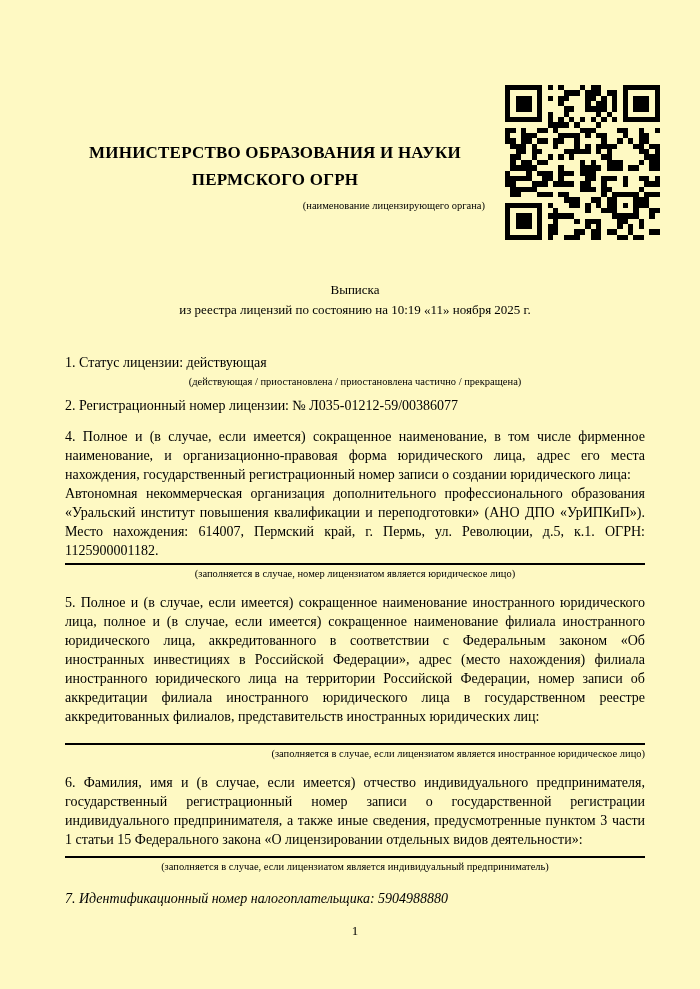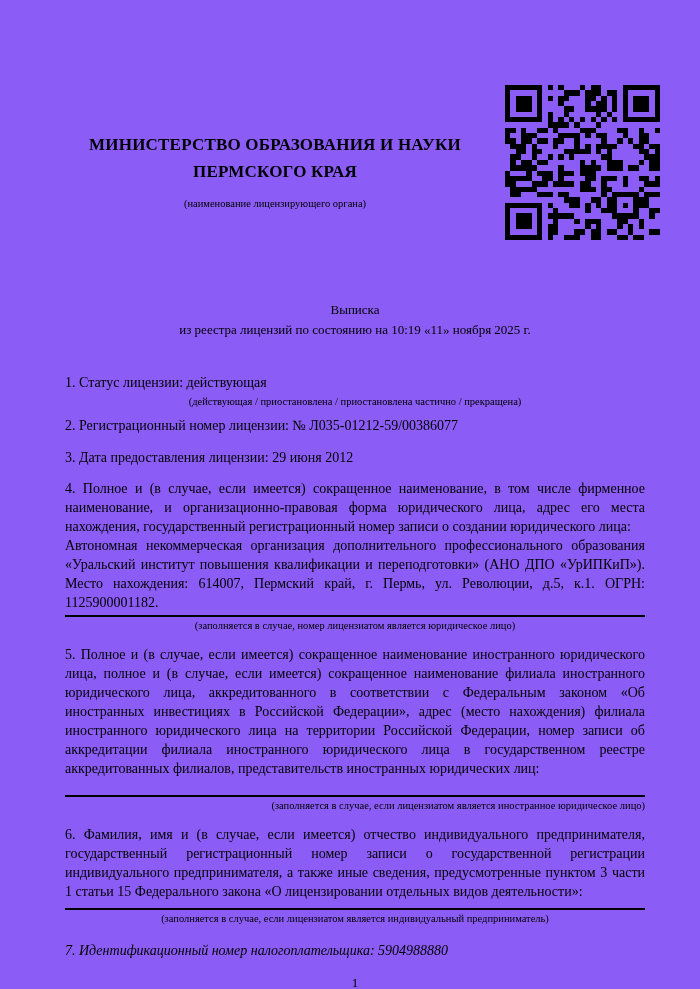--- a/index.html
+++ b/index.html
@@ -1,25 +1,25 @@
 <!DOCTYPE html>
 <html lang="ru"><head>
 <meta charset="utf-8">
 <style>
   html, body { margin: 0; padding: 0; background: #ffffff; }
   .page {
     position: relative;
     width: 700px;
     height: 989px;
     margin: 0 auto;
-    background: #8b5cf6;
+    background: #fef9c3;
     color: #000000;
     font-family: "Liberation Serif", "DejaVu Serif", serif;
     box-sizing: border-box;
-    padding: 0 55px 0 65px;
+    padding: 8px 55px 0 65px;
     overflow: hidden;
   }
   .qr-wrap {
     position: absolute;
     top: 85px;
     left: 505px;
     width: 155px;
     height: 155px;
   }
   .qr-wrap svg { display: block; width: 155px; height: 155px; shape-rendering: crispEdges; }
@@ -32,24 +32,24 @@
     font-weight: bold;
     font-size: 17px;
     line-height: 27px;
     letter-spacing: 0.2px;
   }
   .caption, .note {
     font-size: 10.5px;
     line-height: 14px;
     text-align: center;
   }
-  .caption { margin-top: 12px; }
+  .caption { margin-top: 6px; text-align: right; }
   .doc-title {
     text-align: center;
-    margin-top: 89px;
+    margin-top: 67px;
     font-size: 13px;
     line-height: 20px;
   }
   .sec { font-size: 14px; line-height: 19px; }
   .just { text-align: justify; font-family: Liberation Serif, serif; }
   .rule { border-top: 2px solid #000000; height: 0; }
   .m-s1 { margin-top: 33px; }
   .m-note1 { margin-top: 3px; }
   .m-s2 { margin-top: 7px; }
   .m-s3 { margin-top: 13px; }
@@ -76,35 +76,34 @@
 <div class="page">
 
   <div class="qr-wrap">
     <svg id="qr" viewBox="0 0 29 29" xmlns="http://www.w3.org/2000/svg">
         <path d="M0 0h1v1h-1zM1 0h1v1h-1zM2 0h1v1h-1zM3 0h1v1h-1zM4 0h1v1h-1zM5 0h1v1h-1zM6 0h1v1h-1zM8 0h1v1h-1zM10 0h1v1h-1zM14 0h1v1h-1zM16 0h1v1h-1zM17 0h1v1h-1zM22 0h1v1h-1zM23 0h1v1h-1zM24 0h1v1h-1zM25 0h1v1h-1zM26 0h1v1h-1zM27 0h1v1h-1zM28 0h1v1h-1zM0 1h1v1h-1zM6 1h1v1h-1zM11 1h1v1h-1zM12 1h1v1h-1zM13 1h1v1h-1zM15 1h1v1h-1zM16 1h1v1h-1zM17 1h1v1h-1zM19 1h1v1h-1zM20 1h1v1h-1zM22 1h1v1h-1zM28 1h1v1h-1zM0 2h1v1h-1zM2 2h1v1h-1zM3 2h1v1h-1zM4 2h1v1h-1zM6 2h1v1h-1zM8 2h1v1h-1zM10 2h1v1h-1zM11 2h1v1h-1zM15 2h1v1h-1zM16 2h1v1h-1zM18 2h1v1h-1zM20 2h1v1h-1zM22 2h1v1h-1zM24 2h1v1h-1zM25 2h1v1h-1zM26 2h1v1h-1zM28 2h1v1h-1zM0 3h1v1h-1zM2 3h1v1h-1zM3 3h1v1h-1zM4 3h1v1h-1zM6 3h1v1h-1zM10 3h1v1h-1zM15 3h1v1h-1zM17 3h1v1h-1zM18 3h1v1h-1zM20 3h1v1h-1zM22 3h1v1h-1zM24 3h1v1h-1zM25 3h1v1h-1zM26 3h1v1h-1zM28 3h1v1h-1zM0 4h1v1h-1zM2 4h1v1h-1zM3 4h1v1h-1zM4 4h1v1h-1zM6 4h1v1h-1zM11 4h1v1h-1zM12 4h1v1h-1zM15 4h1v1h-1zM16 4h1v1h-1zM17 4h1v1h-1zM18 4h1v1h-1zM20 4h1v1h-1zM22 4h1v1h-1zM24 4h1v1h-1zM25 4h1v1h-1zM26 4h1v1h-1zM28 4h1v1h-1zM0 5h1v1h-1zM6 5h1v1h-1zM8 5h1v1h-1zM11 5h1v1h-1zM17 5h1v1h-1zM19 5h1v1h-1zM22 5h1v1h-1zM28 5h1v1h-1zM0 6h1v1h-1zM1 6h1v1h-1zM2 6h1v1h-1zM3 6h1v1h-1zM4 6h1v1h-1zM5 6h1v1h-1zM6 6h1v1h-1zM8 6h1v1h-1zM10 6h1v1h-1zM12 6h1v1h-1zM14 6h1v1h-1zM16 6h1v1h-1zM18 6h1v1h-1zM20 6h1v1h-1zM22 6h1v1h-1zM23 6h1v1h-1zM24 6h1v1h-1zM25 6h1v1h-1zM26 6h1v1h-1zM27 6h1v1h-1zM28 6h1v1h-1zM8 7h1v1h-1zM9 7h1v1h-1zM10 7h1v1h-1zM11 7h1v1h-1zM13 7h1v1h-1zM17 7h1v1h-1zM0 8h1v1h-1zM1 8h1v1h-1zM3 8h1v1h-1zM6 8h1v1h-1zM7 8h1v1h-1zM9 8h1v1h-1zM14 8h1v1h-1zM15 8h1v1h-1zM16 8h1v1h-1zM21 8h1v1h-1zM22 8h1v1h-1zM25 8h1v1h-1zM28 8h1v1h-1zM0 9h1v1h-1zM3 9h1v1h-1zM4 9h1v1h-1zM5 9h1v1h-1zM10 9h1v1h-1zM11 9h1v1h-1zM12 9h1v1h-1zM13 9h1v1h-1zM15 9h1v1h-1zM17 9h1v1h-1zM18 9h1v1h-1zM22 9h1v1h-1zM25 9h1v1h-1zM26 9h1v1h-1zM0 10h1v1h-1zM1 10h1v1h-1zM3 10h1v1h-1zM4 10h1v1h-1zM6 10h1v1h-1zM7 10h1v1h-1zM9 10h1v1h-1zM10 10h1v1h-1zM13 10h1v1h-1zM18 10h1v1h-1zM21 10h1v1h-1zM23 10h1v1h-1zM25 10h1v1h-1zM26 10h1v1h-1zM1 11h1v1h-1zM2 11h1v1h-1zM3 11h1v1h-1zM5 11h1v1h-1zM9 11h1v1h-1zM13 11h1v1h-1zM15 11h1v1h-1zM17 11h1v1h-1zM18 11h1v1h-1zM19 11h1v1h-1zM20 11h1v1h-1zM24 11h1v1h-1zM25 11h1v1h-1zM27 11h1v1h-1zM28 11h1v1h-1zM2 12h1v1h-1zM3 12h1v1h-1zM5 12h1v1h-1zM6 12h1v1h-1zM11 12h1v1h-1zM12 12h1v1h-1zM13 12h1v1h-1zM14 12h1v1h-1zM15 12h1v1h-1zM17 12h1v1h-1zM19 12h1v1h-1zM25 12h1v1h-1zM26 12h1v1h-1zM28 12h1v1h-1zM1 13h1v1h-1zM2 13h1v1h-1zM5 13h1v1h-1zM8 13h1v1h-1zM10 13h1v1h-1zM12 13h1v1h-1zM18 13h1v1h-1zM19 13h1v1h-1zM26 13h1v1h-1zM27 13h1v1h-1zM28 13h1v1h-1zM1 14h1v1h-1zM3 14h1v1h-1zM4 14h1v1h-1zM6 14h1v1h-1zM7 14h1v1h-1zM14 14h1v1h-1zM16 14h1v1h-1zM19 14h1v1h-1zM20 14h1v1h-1zM21 14h1v1h-1zM25 14h1v1h-1zM27 14h1v1h-1zM28 14h1v1h-1zM1 15h1v1h-1zM2 15h1v1h-1zM3 15h1v1h-1zM4 15h1v1h-1zM5 15h1v1h-1zM10 15h1v1h-1zM14 15h1v1h-1zM15 15h1v1h-1zM16 15h1v1h-1zM17 15h1v1h-1zM19 15h1v1h-1zM20 15h1v1h-1zM21 15h1v1h-1zM23 15h1v1h-1zM24 15h1v1h-1zM27 15h1v1h-1zM28 15h1v1h-1zM0 16h1v1h-1zM4 16h1v1h-1zM6 16h1v1h-1zM7 16h1v1h-1zM8 16h1v1h-1zM10 16h1v1h-1zM11 16h1v1h-1zM12 16h1v1h-1zM14 16h1v1h-1zM15 16h1v1h-1zM16 16h1v1h-1zM0 17h1v1h-1zM1 17h1v1h-1zM2 17h1v1h-1zM3 17h1v1h-1zM4 17h1v1h-1zM7 17h1v1h-1zM8 17h1v1h-1zM10 17h1v1h-1zM15 17h1v1h-1zM16 17h1v1h-1zM18 17h1v1h-1zM19 17h1v1h-1zM20 17h1v1h-1zM22 17h1v1h-1zM25 17h1v1h-1zM26 17h1v1h-1zM28 17h1v1h-1zM0 18h1v1h-1zM1 18h1v1h-1zM5 18h1v1h-1zM6 18h1v1h-1zM7 18h1v1h-1zM9 18h1v1h-1zM10 18h1v1h-1zM11 18h1v1h-1zM12 18h1v1h-1zM14 18h1v1h-1zM15 18h1v1h-1zM18 18h1v1h-1zM22 18h1v1h-1zM26 18h1v1h-1zM27 18h1v1h-1zM28 18h1v1h-1zM1 19h1v1h-1zM2 19h1v1h-1zM3 19h1v1h-1zM4 19h1v1h-1zM5 19h1v1h-1zM14 19h1v1h-1zM15 19h1v1h-1zM16 19h1v1h-1zM18 19h1v1h-1zM19 19h1v1h-1zM25 19h1v1h-1zM1 20h1v1h-1zM2 20h1v1h-1zM6 20h1v1h-1zM7 20h1v1h-1zM8 20h1v1h-1zM10 20h1v1h-1zM11 20h1v1h-1zM18 20h1v1h-1zM20 20h1v1h-1zM21 20h1v1h-1zM22 20h1v1h-1zM23 20h1v1h-1zM24 20h1v1h-1zM26 20h1v1h-1zM27 20h1v1h-1zM28 20h1v1h-1zM11 21h1v1h-1zM12 21h1v1h-1zM13 21h1v1h-1zM16 21h1v1h-1zM17 21h1v1h-1zM19 21h1v1h-1zM20 21h1v1h-1zM24 21h1v1h-1zM25 21h1v1h-1zM26 21h1v1h-1zM0 22h1v1h-1zM1 22h1v1h-1zM2 22h1v1h-1zM3 22h1v1h-1zM4 22h1v1h-1zM5 22h1v1h-1zM6 22h1v1h-1zM8 22h1v1h-1zM12 22h1v1h-1zM13 22h1v1h-1zM15 22h1v1h-1zM17 22h1v1h-1zM19 22h1v1h-1zM20 22h1v1h-1zM22 22h1v1h-1zM24 22h1v1h-1zM25 22h1v1h-1zM26 22h1v1h-1zM0 23h1v1h-1zM6 23h1v1h-1zM9 23h1v1h-1zM15 23h1v1h-1zM18 23h1v1h-1zM19 23h1v1h-1zM20 23h1v1h-1zM24 23h1v1h-1zM27 23h1v1h-1zM28 23h1v1h-1zM0 24h1v1h-1zM2 24h1v1h-1zM3 24h1v1h-1zM4 24h1v1h-1zM6 24h1v1h-1zM8 24h1v1h-1zM9 24h1v1h-1zM10 24h1v1h-1zM11 24h1v1h-1zM12 24h1v1h-1zM20 24h1v1h-1zM21 24h1v1h-1zM22 24h1v1h-1zM23 24h1v1h-1zM24 24h1v1h-1zM27 24h1v1h-1zM0 25h1v1h-1zM2 25h1v1h-1zM3 25h1v1h-1zM4 25h1v1h-1zM6 25h1v1h-1zM9 25h1v1h-1zM13 25h1v1h-1zM15 25h1v1h-1zM16 25h1v1h-1zM17 25h1v1h-1zM21 25h1v1h-1zM22 25h1v1h-1zM25 25h1v1h-1zM0 26h1v1h-1zM2 26h1v1h-1zM3 26h1v1h-1zM4 26h1v1h-1zM6 26h1v1h-1zM8 26h1v1h-1zM9 26h1v1h-1zM15 26h1v1h-1zM17 26h1v1h-1zM21 26h1v1h-1zM23 26h1v1h-1zM25 26h1v1h-1zM0 27h1v1h-1zM6 27h1v1h-1zM8 27h1v1h-1zM9 27h1v1h-1zM13 27h1v1h-1zM14 27h1v1h-1zM16 27h1v1h-1zM17 27h1v1h-1zM19 27h1v1h-1zM20 27h1v1h-1zM23 27h1v1h-1zM27 27h1v1h-1zM28 27h1v1h-1zM0 28h1v1h-1zM1 28h1v1h-1zM2 28h1v1h-1zM3 28h1v1h-1zM4 28h1v1h-1zM5 28h1v1h-1zM6 28h1v1h-1zM8 28h1v1h-1zM11 28h1v1h-1zM12 28h1v1h-1zM13 28h1v1h-1zM16 28h1v1h-1zM17 28h1v1h-1zM21 28h1v1h-1zM22 28h1v1h-1zM24 28h1v1h-1zM25 28h1v1h-1z" fill="#000000"></path>
       </svg>
   </div>
 
   <div class="header">
     <div class="org-line">МИНИСТЕРСТВО ОБРАЗОВАНИЯ И НАУКИ</div>
-    <div class="org-line">ПЕРМСКОГО КРАЯ</div>
+    <div class="org-line">ПЕРМСКОГО ОГРН</div>
     <div class="caption">(наименование лицензирующего органа)</div>
   </div>
 
   <div class="doc-title">
     <div>Выписка</div>
     <div>из реестра лицензий по состоянию на 10:19 «11» ноября 2025 г.</div>
   </div>
 
   <div class="sec m-s1">1. Статус лицензии: действующая</div>
   <div class="note m-note1">(действующая / приостановлена / приостановлена частично / прекращена)</div>
 
   <div class="sec m-s2">2. Регистрационный номер лицензии: № Л035-01212-59/00386077</div>
 
-  <div class="sec m-s3">3. Дата предоставления лицензии: 29 июня 2012</div>
 
   <div class="sec just m-s4">
     <div>4. Полное и (в случае, если имеется) сокращенное наименование, в том числе фирменное наименование, и организационно-правовая форма юридического лица, адрес его места нахождения, государственный регистрационный номер записи о создании юридического лица:</div>
     <div>Автономная некоммерческая организация дополнительного профессионального образования «Уральский институт повышения квалификации и переподготовки» (АНО ДПО «УрИПКиП»). Место нахождения: 614007, Пермский край, г. Пермь, ул. Революции, д.5, к.1. ОГРН: 1125900001182.</div>
   </div>
   <div class="rule m-rule4"></div>
   <div class="note m-note4">(заполняется в случае, номер лицензиатом является юридическое лицо)</div>
 
   <div class="sec just m-s5">5. Полное и (в случае, если имеется) сокращенное наименование иностранного юридического лица, полное и (в случае, если имеется) сокращенное наименование филиала иностранного юридического лица, аккредитованного в соответствии с Федеральным законом «Об иностранных инвестициях в Российской Федерации», адрес (место нахождения) филиала иностранного юридического лица на территории Российской Федерации, номер записи об аккредитации филиала иностранного юридического лица в государственном реестре аккредитованных филиалов, представительств иностранных юридических лиц:</div>
   <div class="rule m-rule5"></div>

